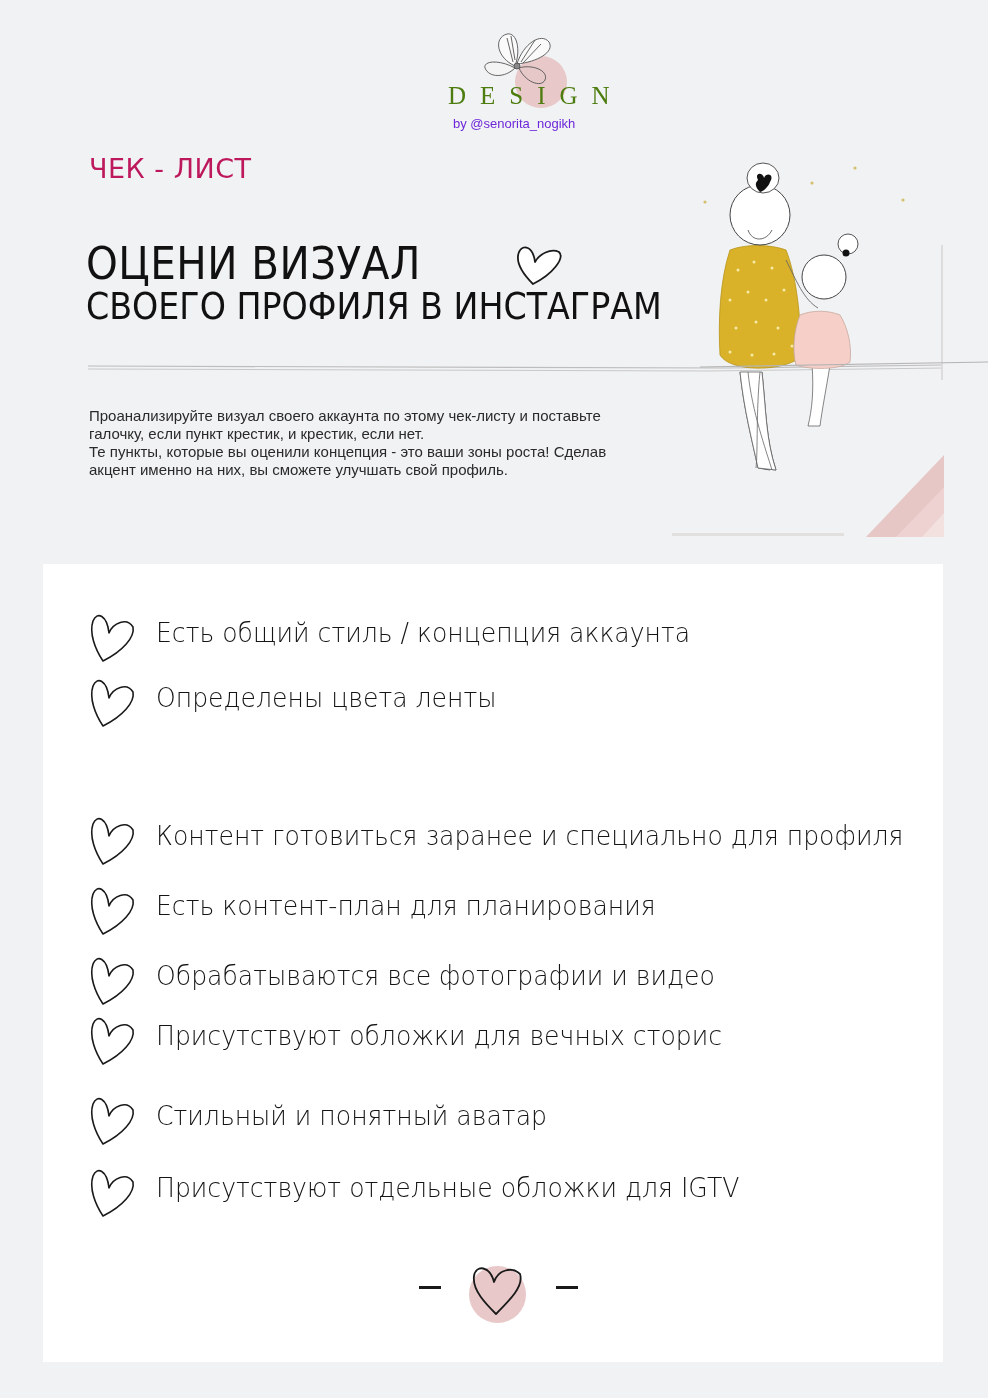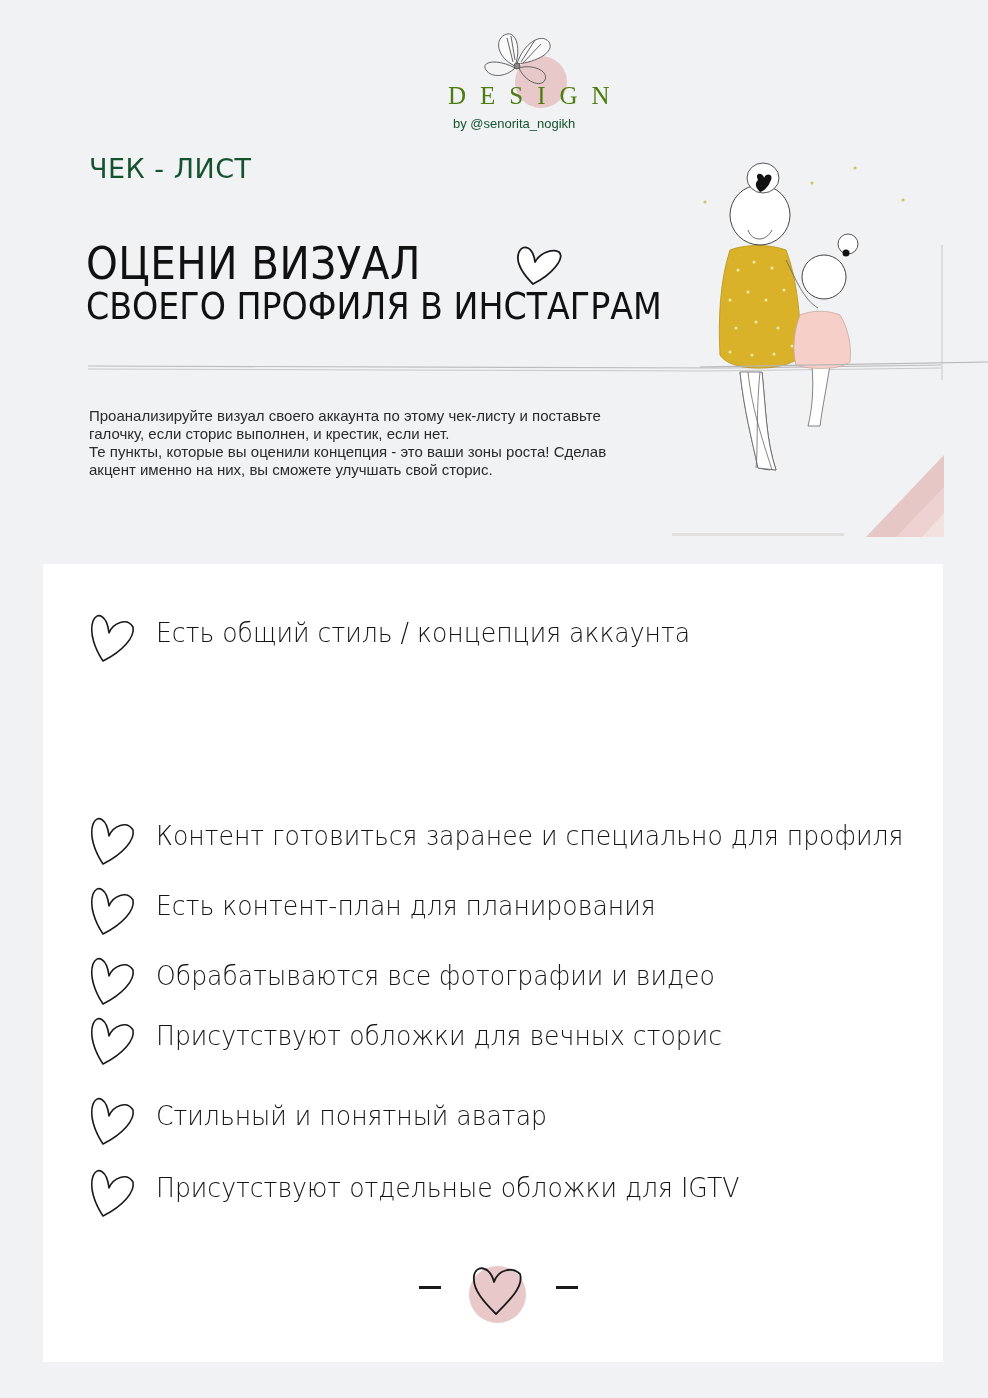--- a/index.html
+++ b/index.html
@@ -21,26 +21,26 @@
       border-radius: 50%; background: #e8c8c8;
     }
     .logo-flower { position: absolute; left: 55px; top: 14px; width: 90px; height: 60px; }
     .logo-word {
       position: absolute; left: 12px; top: 68px; width: 190px;
       font-family: "Liberation Serif", serif; font-size: 25px; letter-spacing: 14px;
       color: #4d7c0f; text-align: left; margin-left: 16px;
     }
     .logo-by {
       position: absolute; left: 33px; top: 102px; width: 160px;
-      font-family: "Liberation Sans", sans-serif; font-size: 13px; color: #14532d;
+      font-family: "Liberation Sans", sans-serif; font-size: 13px; color: #6d28d9;
     }
 
     .kicker {
       position: absolute; left: 89px; top: 153px;
-      font-family: "DejaVu Sans", sans-serif; font-size: 27px; color: #14532d;
+      font-family: "DejaVu Sans", sans-serif; font-size: 27px; color: #be185d;
       letter-spacing: 0.5px;
     }
     .title-1 {
       position: absolute; left: 86px; top: 238px;
       font-family: "DejaVu Sans", sans-serif; font-size: 44px; color: #111;
       letter-spacing: 0.5px; white-space: nowrap;
       transform: scaleX(0.92); transform-origin: left;
     }
     .title-heart { position: absolute; left: 513px; top: 242px; width: 52px; height: 46px; }
     .title-2 {
@@ -110,23 +110,23 @@
 <div class="title-2">СВОЕГО ПРОФИЛЯ В ИНСТАГРАМ</div>
 
 <svg class="rule" viewBox="0 0 855 10" preserveAspectRatio="none">
   <path d="M0 3 L 640 5 L 855 2" fill="none" stroke="#bdbdbd" stroke-width="1.2"></path>
   <path d="M0 6 L 620 8 L 855 5" fill="none" stroke="#c8c8c8" stroke-width="1"></path>
 </svg>
 <div class="vline"></div>
 
 <div class="desc">
   <p>Проанализируйте визуал своего аккаунта по этому чек-листу и поставьте</p>
-  <p>галочку, если сторис выполнен, и крестик, если нет.</p>
+  <p>галочку, если пункт крестик, и крестик, если нет.</p>
   <p>Те пункты, которые вы оценили концепция - это ваши зоны роста! Сделав</p>
-  <p>акцент именно на них, вы сможете улучшать свой сторис.</p>
+  <p>акцент именно на них, вы сможете улучшать свой профиль.</p>
 </div>
 
 <svg class="illus" viewBox="0 0 288 330">
 
   <g fill="#d4bf6a">
     <circle cx="-22" cy="1" r="1.6"></circle>
     <circle cx="78" cy="-30" r="1.6"></circle>
     <circle cx="155" cy="18" r="1.6"></circle>
     <circle cx="112" cy="33" r="1.6"></circle>
     <circle cx="223" cy="-10" r="1.6"></circle>
@@ -183,20 +183,26 @@
 
 <div class="card">
 
   <div class="item" style="top:45px">
     <svg class="item-heart" viewBox="0 0 50 56">
       <path d="M16 52 C 8 40, 2 24, 6 12 C 10 2, 20 6, 22 24 C 26 14, 40 8, 46 18 C 48 28, 36 42, 16 52 Z" fill="none" stroke="#1a1a1a" stroke-width="1.6" stroke-linejoin="round"></path>
     </svg>
     <div class="item-text">Есть общий стиль / концепция аккаунта</div>
   </div>
 
+  <div class="item" style="top:110px">
+    <svg class="item-heart" viewBox="0 0 50 56">
+      <path d="M16 52 C 8 40, 2 24, 6 12 C 10 2, 20 6, 22 24 C 26 14, 40 8, 46 18 C 48 28, 36 42, 16 52 Z" fill="none" stroke="#1a1a1a" stroke-width="1.6" stroke-linejoin="round"></path>
+    </svg>
+    <div class="item-text">Определены цвета ленты</div>
+  </div>
 
 
   <div class="item" style="top:248px">
     <svg class="item-heart" viewBox="0 0 50 56">
       <path d="M16 52 C 8 40, 2 24, 6 12 C 10 2, 20 6, 22 24 C 26 14, 40 8, 46 18 C 48 28, 36 42, 16 52 Z" fill="none" stroke="#1a1a1a" stroke-width="1.6" stroke-linejoin="round"></path>
     </svg>
     <div class="item-text">Контент готовиться заранее и специально для профиля</div>
   </div>
 
   <div class="item" style="top:318px">

